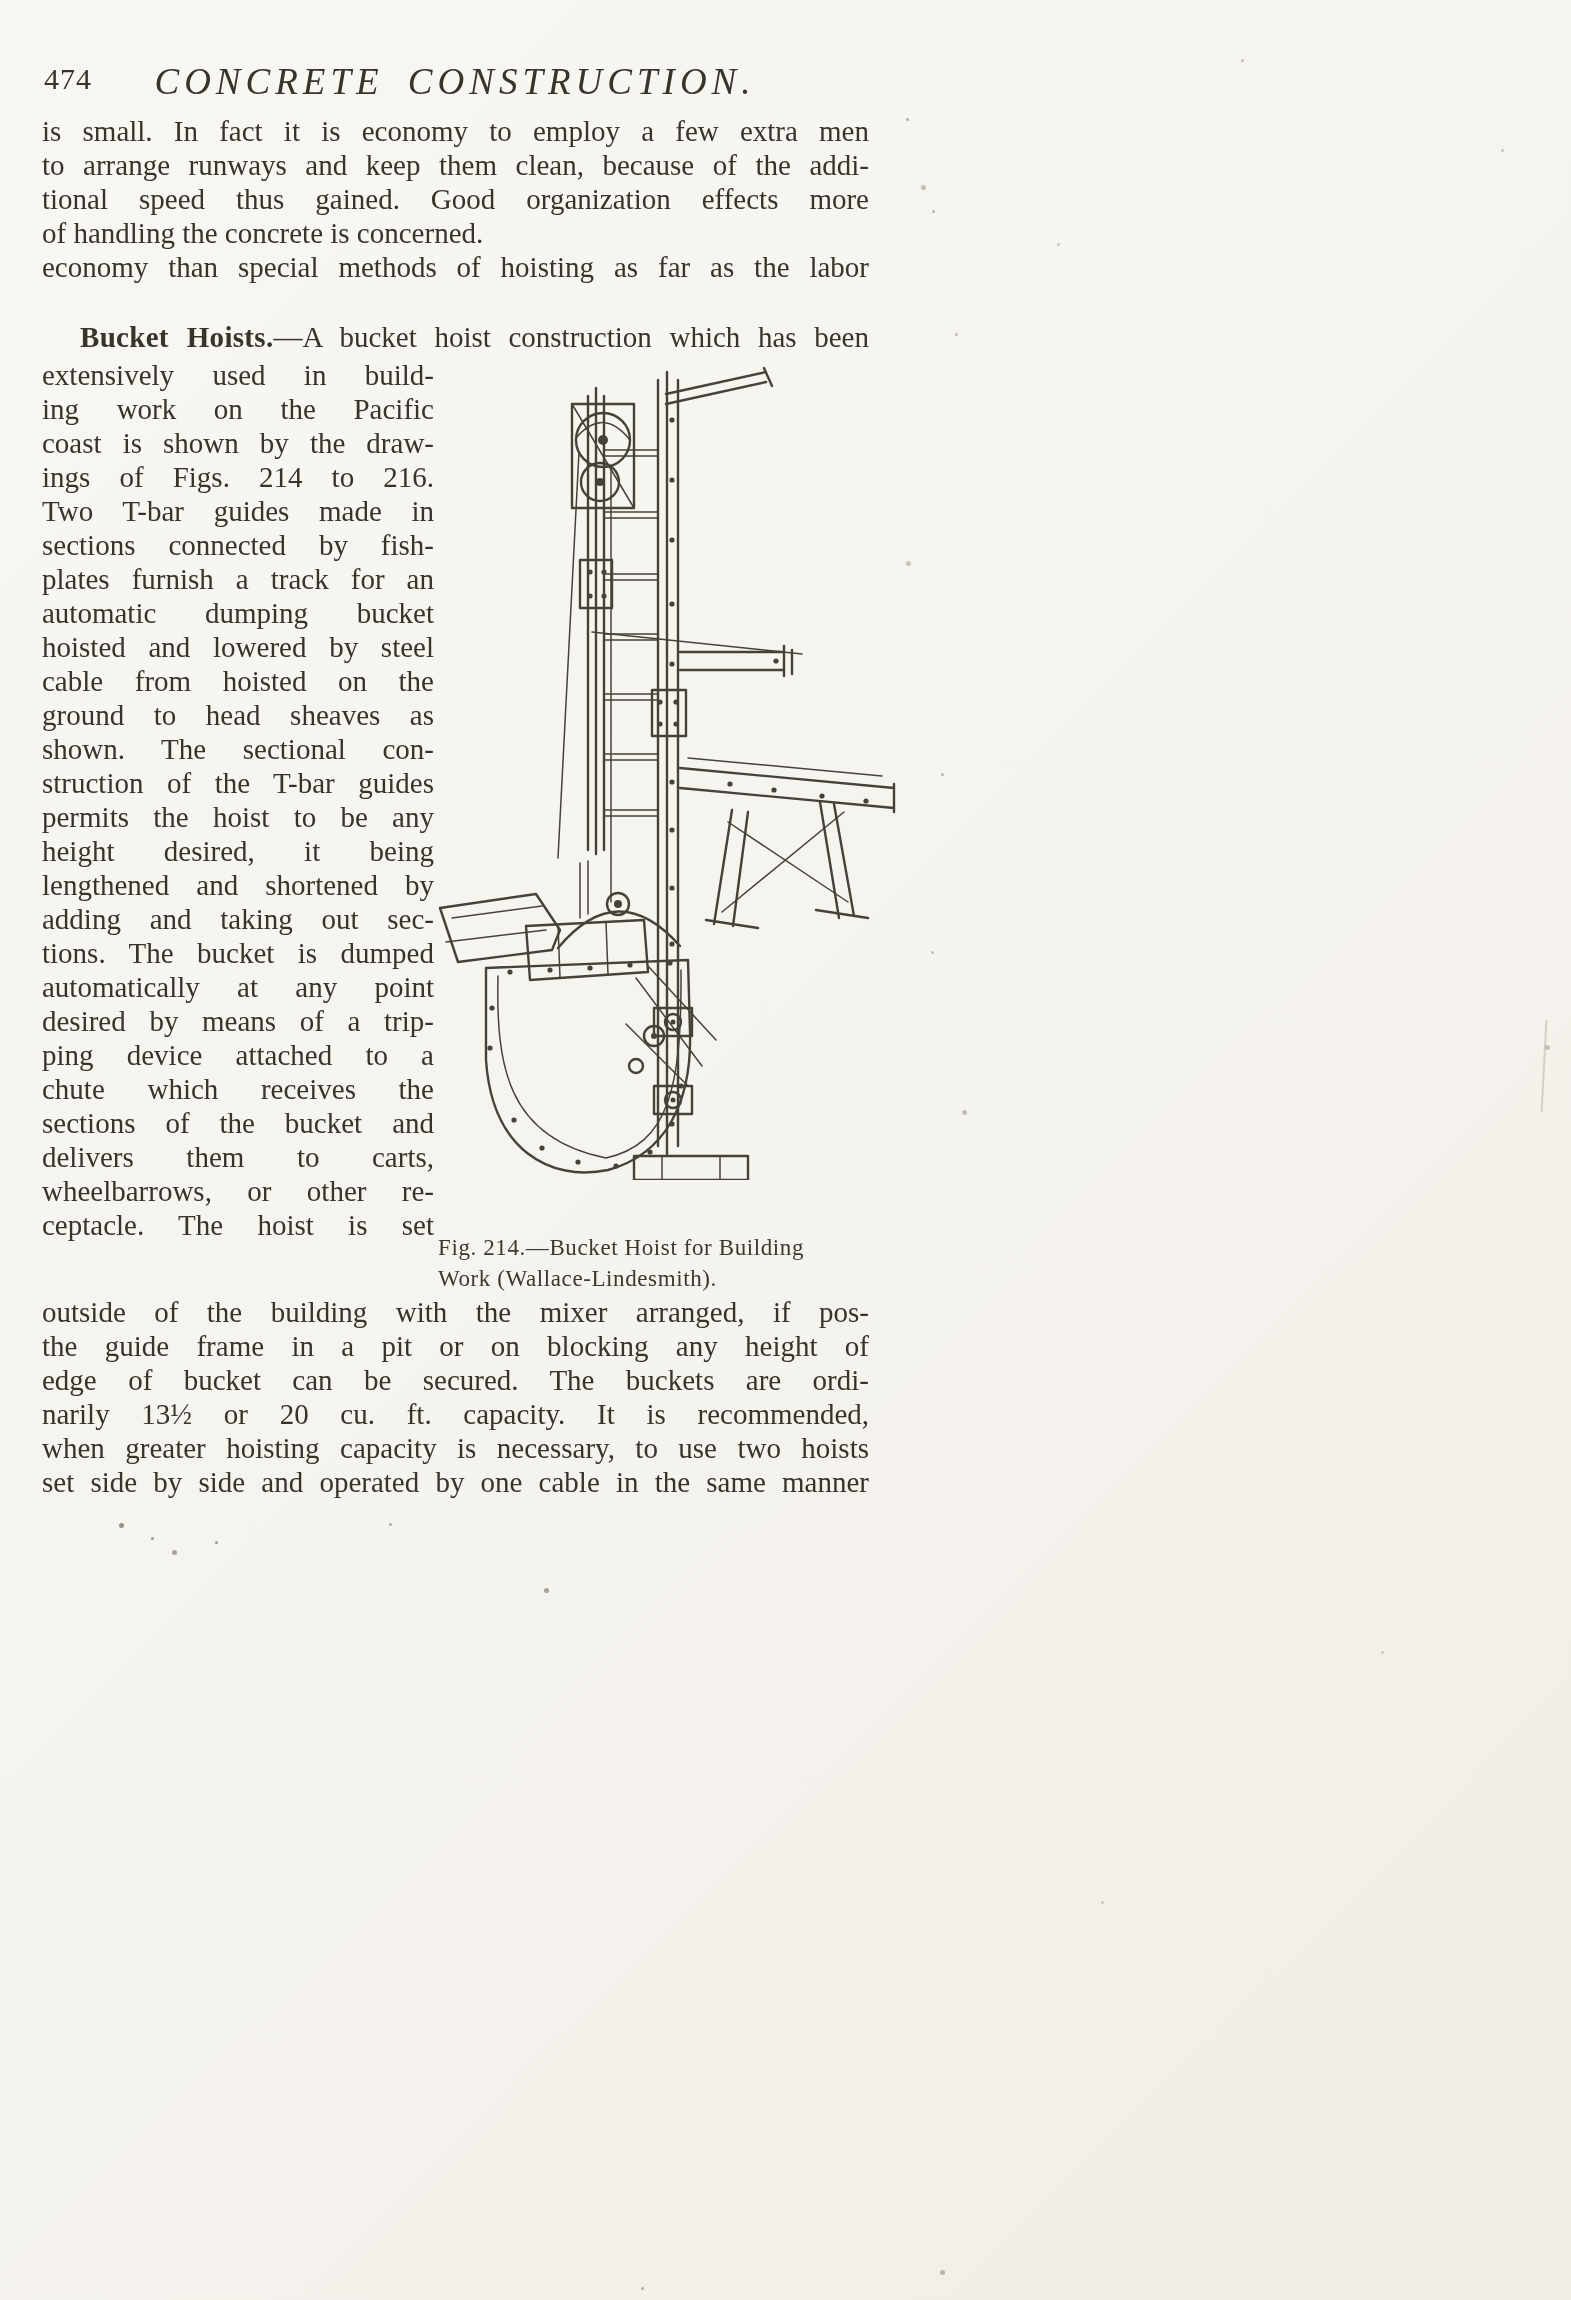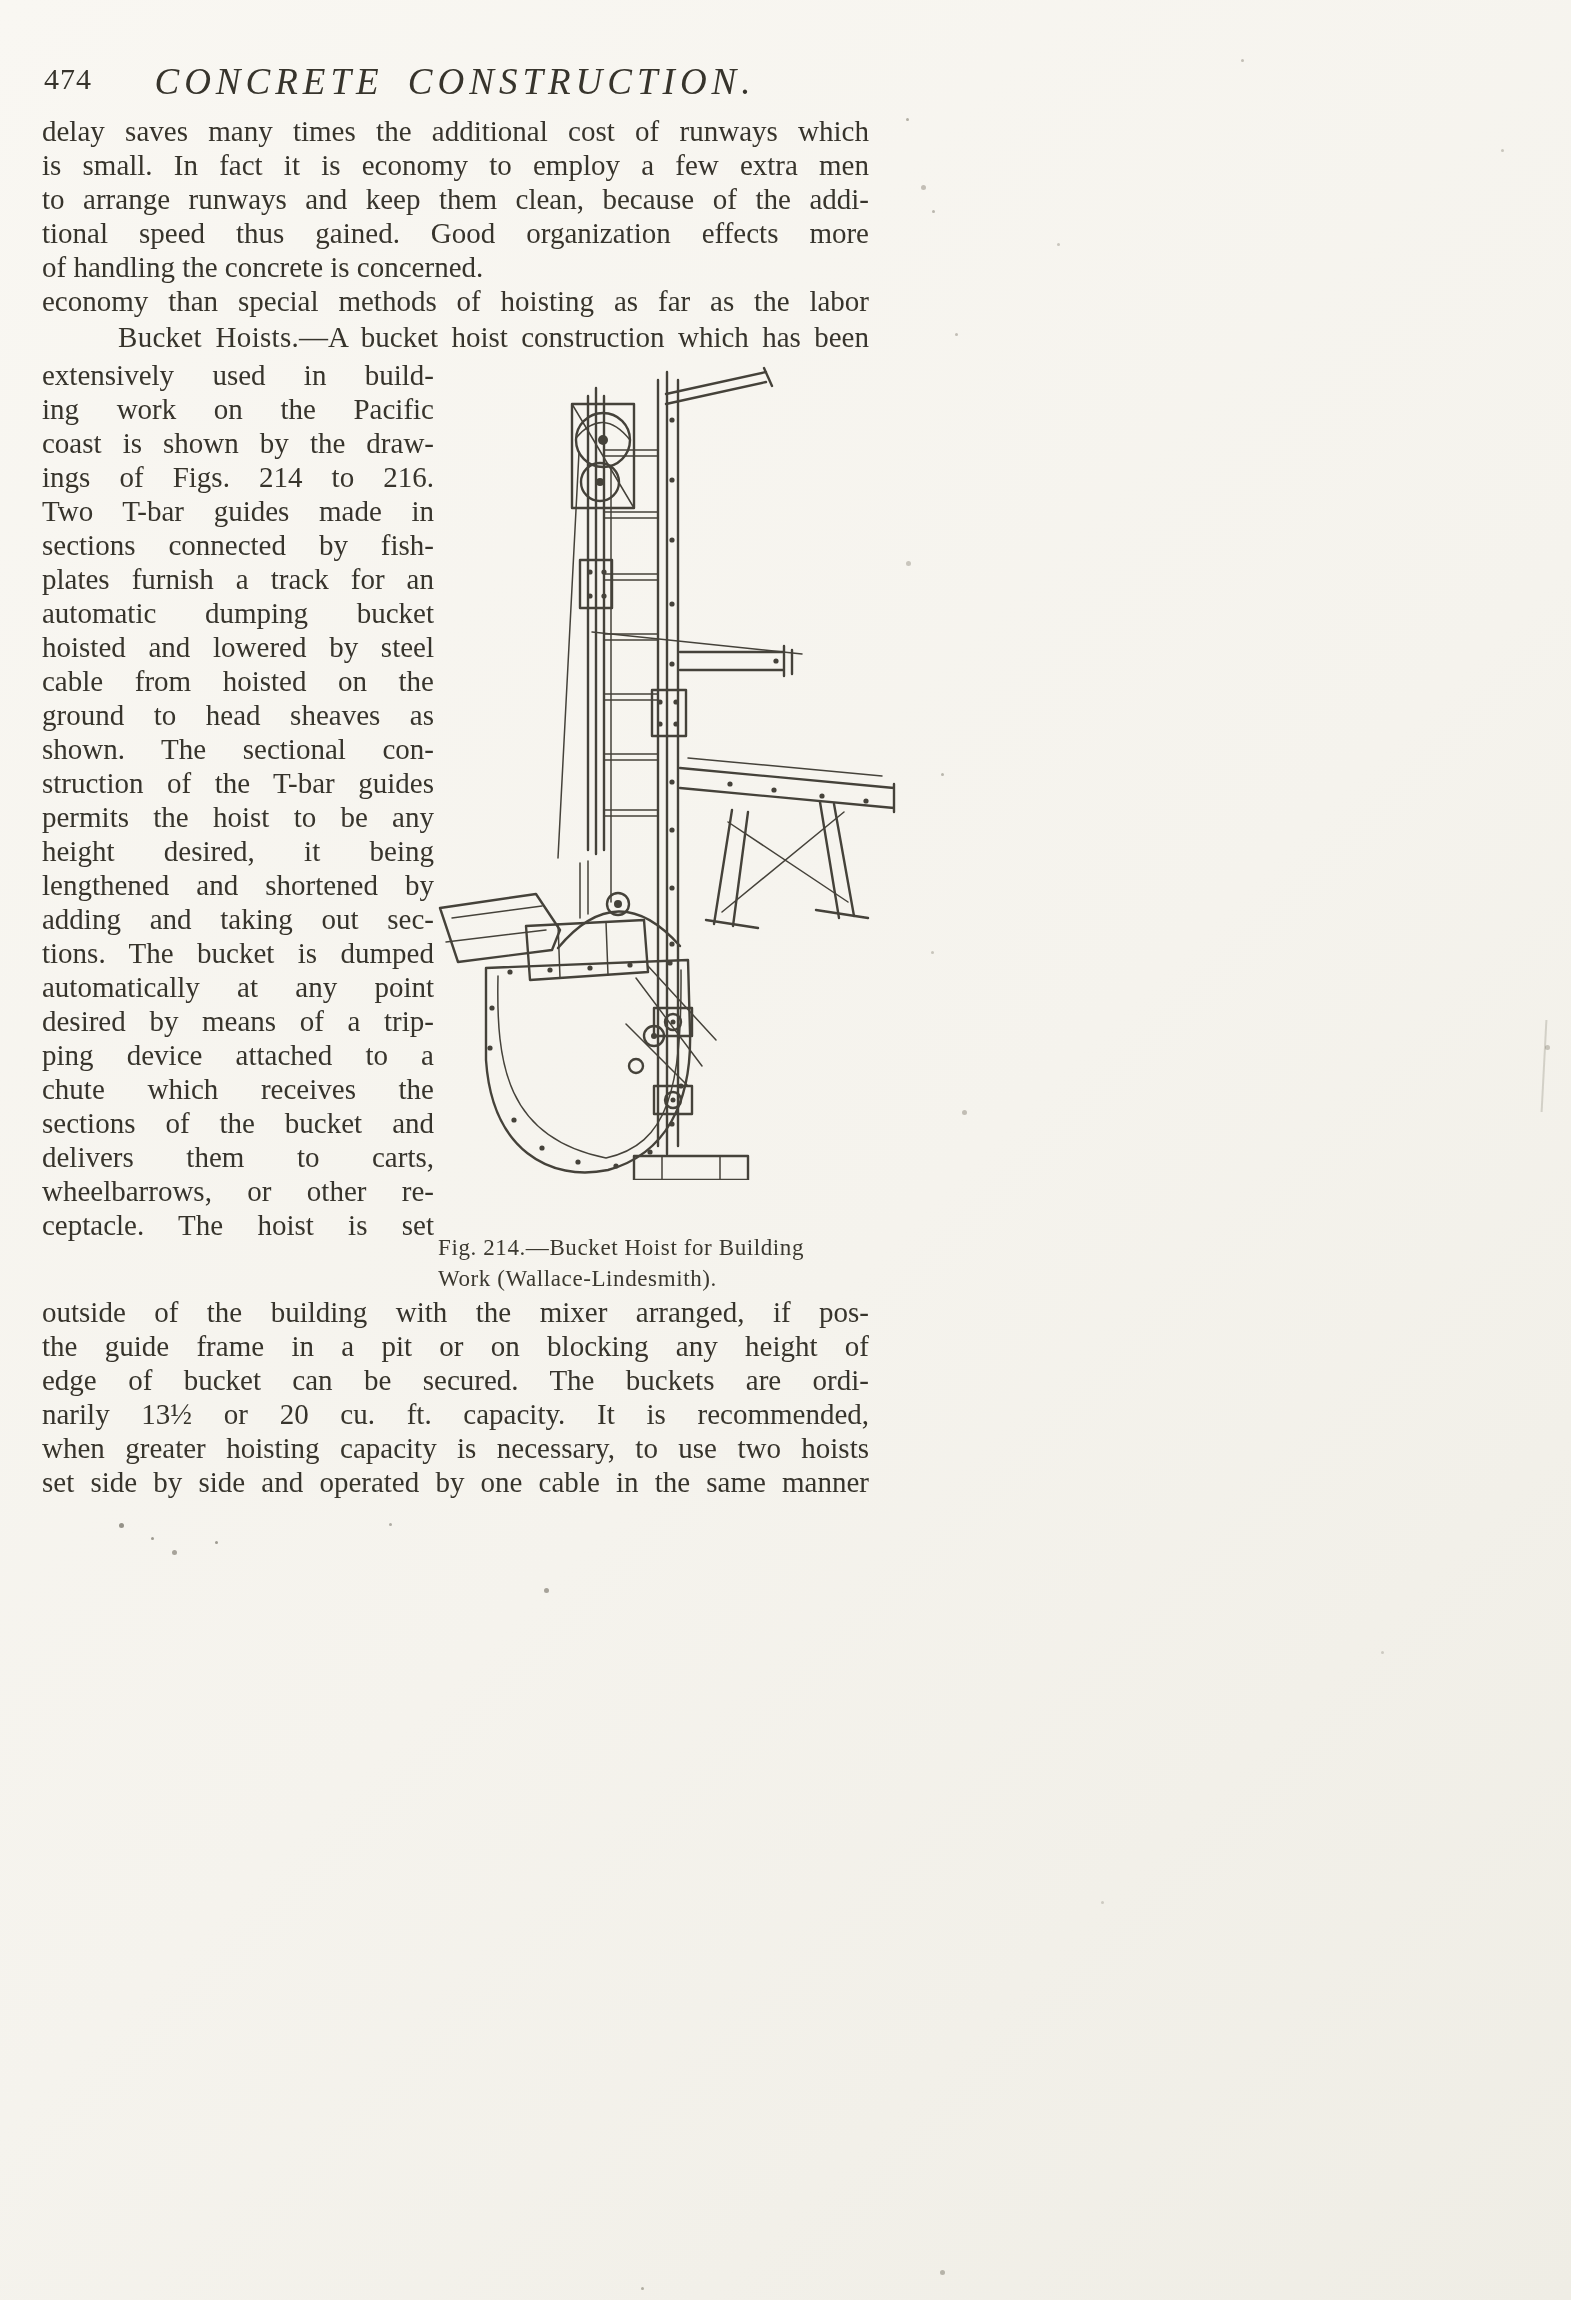--- a/index.html
+++ b/index.html
@@ -25,21 +25,21 @@
     position:absolute; left:42px; top:60px; width:826px;
     text-align:center; font-style:italic;
     font-size:37px; letter-spacing:5px; word-spacing:10px;
   }
   .para { position:absolute; font-size:29px; line-height:34px; }
   .line { text-align:justify; text-align-last:justify; white-space:normal; }
   .line.no-just { text-align-last:left; }
   #p1 { left:42px; top:114px; width:827px; }
   #p2lead { left:42px; top:320px; width:827px; }
   #p2lead .lead-inner { display:block; padding-left:38px; text-align:justify; text-align-last:justify; }
-  .lead-bold { font-weight:400; letter-spacing:0.3px;margin-left:38px; }
+  .lead-bold { font-weight:700; letter-spacing:0.3px; }
   #col { left:42px; top:358px; width:392px; }
   #pbottom { left:42px; top:1252px; width:827px;margin-top:43px; }
   .figure-area { position:absolute; left:430px; top:358px; width:472px; height:822px; }
   .fig path { fill:none; stroke:#45423a; stroke-width:2.4; stroke-linejoin:round; stroke-linecap:round; }
   .fig .thin { stroke-width:1.5; }
   .fig circle { fill:none; stroke:#45423a; stroke-width:2.4; }
   .fig circle.dot { fill:#45423a; stroke:none; }
   .caption {
     position:absolute; left:438px; top:1232px; width:408px;
     font-size:23px; line-height:31px; text-align:left; letter-spacing:0.6px;
@@ -79,21 +79,20 @@
 </style>
 </head>
 <body>
 
 <div class="page">
 
   <div class="page-number">474</div>
   <div class="running-head">CONCRETE CONSTRUCTION.</div>
 
   <div class="para" id="p1">
-    <div class="line">delay saves many times the additional cost of runways which</div>
     <div class="line">is small.  In fact it is economy to employ a few extra men</div>
     <div class="line">to arrange runways and keep them clean, because of the addi-</div>
     <div class="line">tional speed thus gained.  Good organization effects more</div>
     <div class="line no-just">of handling the concrete is concerned.</div>
     <div class="line">economy than special methods of hoisting as far as the labor</div>
   </div>
 
   <div class="para" id="p2lead">
     <span class="lead-inner">
       <span class="lead-bold">Bucket Hoists.</span><span>—A bucket hoist construction which has been</span>

